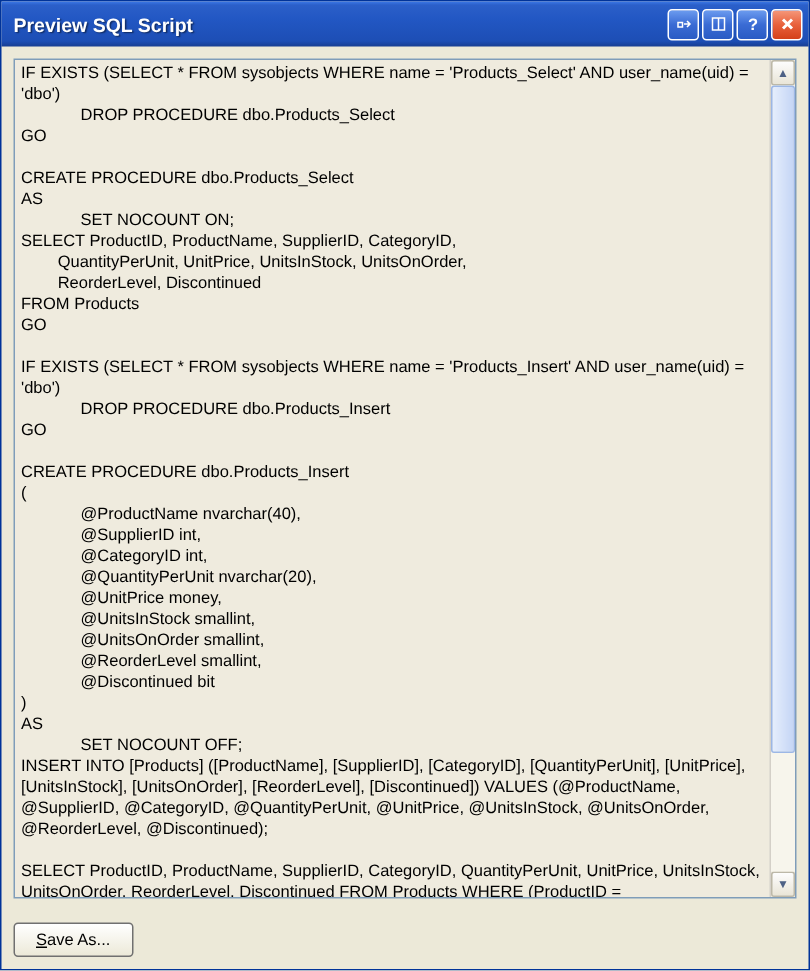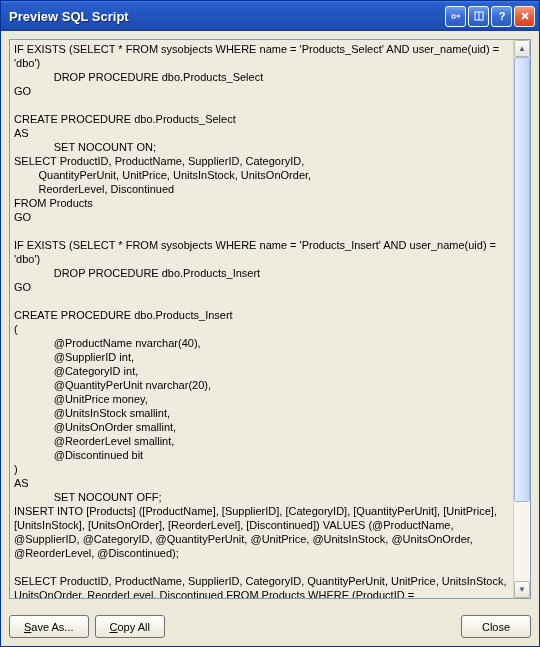--- a/index.html
+++ b/index.html
@@ -122,21 +122,21 @@
       left: 0;
       right: 0;
       height: 85%;
       background: linear-gradient(to right, #e6eefc, #c4d5f5);
       border: 1px solid #9cb7e6;
       border-radius: 2px;
     }
     .button-bar {
       display: flex;
       padding: 8px;
-      gap: 6px;
+      gap: 18px;
       flex-shrink: 0;
     }
     .button-bar .spacer {
       flex: 1;
     }
     .btn {
       height: 23px;
       padding: 0 14px;
       background: linear-gradient(to bottom, #ffffff, #ece9d8);
       border: 1px solid #707070;
@@ -230,19 +230,15 @@
         </div>
         <div class="scroll-btn">▼</div>
       </div>
     </div>
   </div>
 
   <div class="button-bar">
     <button class="btn">
         <span><u>S</u>ave As...</span>
       </button>
-    <button class="btn">
-        <span><u>C</u>opy All</span>
-      </button>
     <div class="spacer"></div>
-    <button class="btn">Close</button>
   </div>
 </div>
 
 </body></html>

